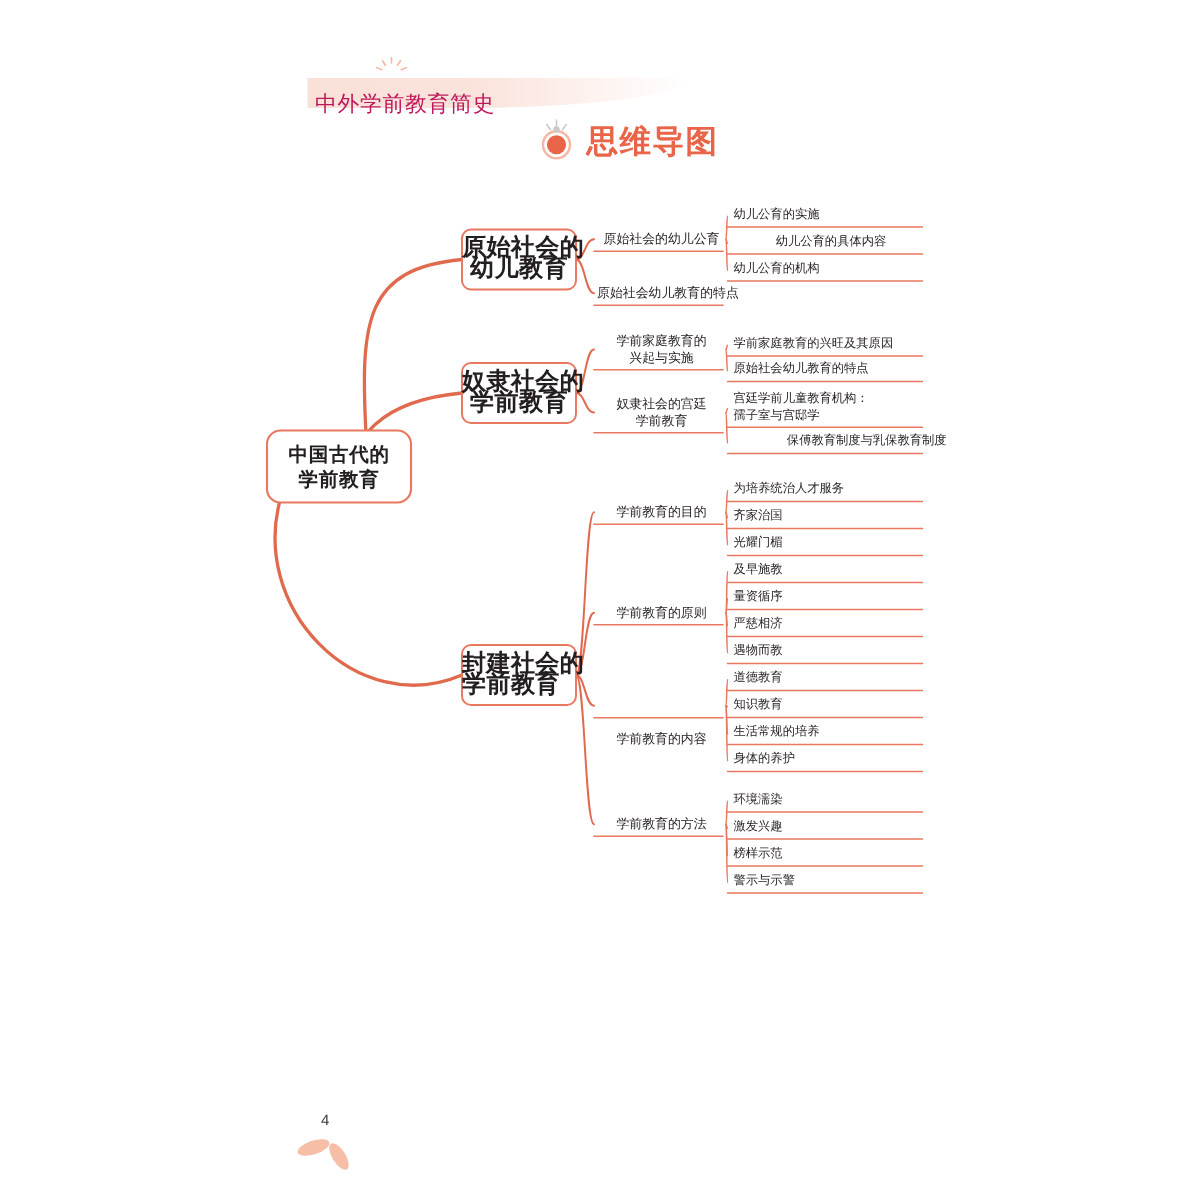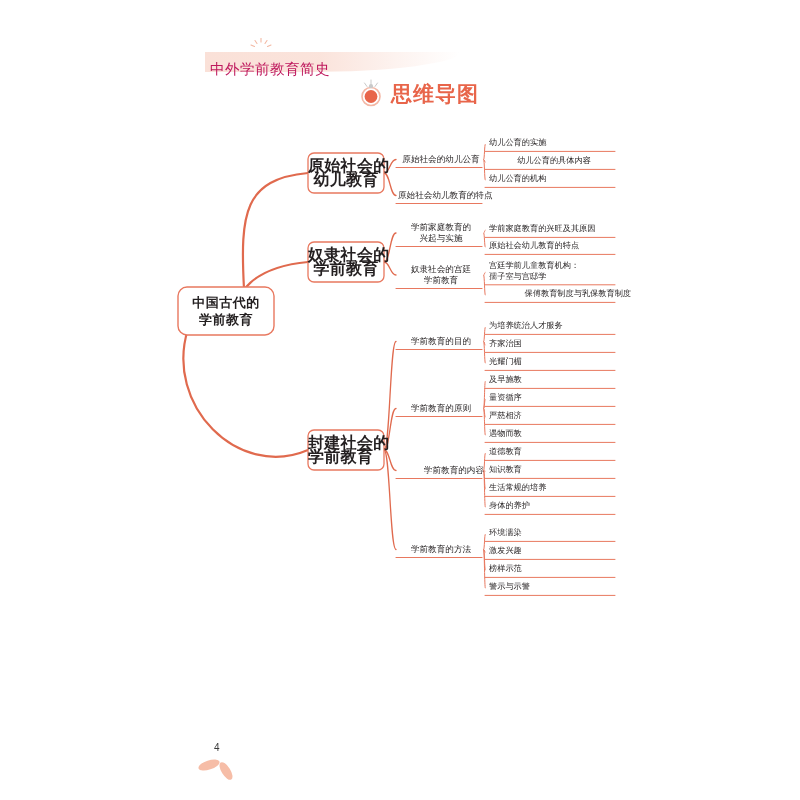--- a/index.html
+++ b/index.html
@@ -273,21 +273,21 @@
 学前教育</div>
       <div class="node-label node-l2" style="left: 398px; top: 336px; width: 86px; text-align: center;">学前教育的目的</div>
       <div class="node-label node-l3" style="left: 489px; top: 321px; width: 130px; text-align: left;">为培养统治人才服务</div>
       <div class="node-label node-l3" style="left: 489px; top: 339px; width: 130px; text-align: left;">齐家治国</div>
       <div class="node-label node-l3" style="left: 489px; top: 357px; width: 130px; text-align: left;">光耀门楣</div>
       <div class="node-label node-l2" style="left: 398px; top: 403px; width: 86px; text-align: center;">学前教育的原则</div>
       <div class="node-label node-l3" style="left: 489px; top: 375px; width: 130px; text-align: left;">及早施教</div>
       <div class="node-label node-l3" style="left: 489px; top: 393px; width: 130px; text-align: left;">量资循序</div>
       <div class="node-label node-l3" style="left: 489px; top: 411px; width: 130px; text-align: left;">严慈相济</div>
       <div class="node-label node-l3" style="left: 489px; top: 429px; width: 130px; text-align: left;">遇物而教</div>
-      <div class="node-label node-l2" style="left: 398px; top: 465px; width: 86px; text-align: right; font-family: Liberation Serif, serif;">学前教育的内容</div>
+      <div class="node-label node-l2" style="left: 398px; top: 487px; width: 86px; text-align: center; font-family: Liberation Serif, serif;">学前教育的内容</div>
       <div class="node-label node-l3" style="left: 489px; top: 447px; width: 130px; text-align: left;">道德教育</div>
       <div class="node-label node-l3" style="left: 489px; top: 465px; width: 130px; text-align: left;">知识教育</div>
       <div class="node-label node-l3" style="left: 489px; top: 483px; width: 130px; text-align: left;">生活常规的培养</div>
       <div class="node-label node-l3" style="left: 489px; top: 501px; width: 130px; text-align: left;">身体的养护</div>
       <div class="node-label node-l2" style="left: 398px; top: 544px; width: 86px; text-align: center;">学前教育的方法</div>
       <div class="node-label node-l3" style="left: 489px; top: 528px; width: 130px; text-align: left;">环境濡染</div>
       <div class="node-label node-l3" style="left: 489px; top: 546px; width: 130px; text-align: left;">激发兴趣</div>
       <div class="node-label node-l3" style="left: 489px; top: 564px; width: 130px; text-align: left;">榜样示范</div>
       <div class="node-label node-l3" style="left: 489px; top: 582px; width: 130px; text-align: left;">警示与示警</div>
     </div>

